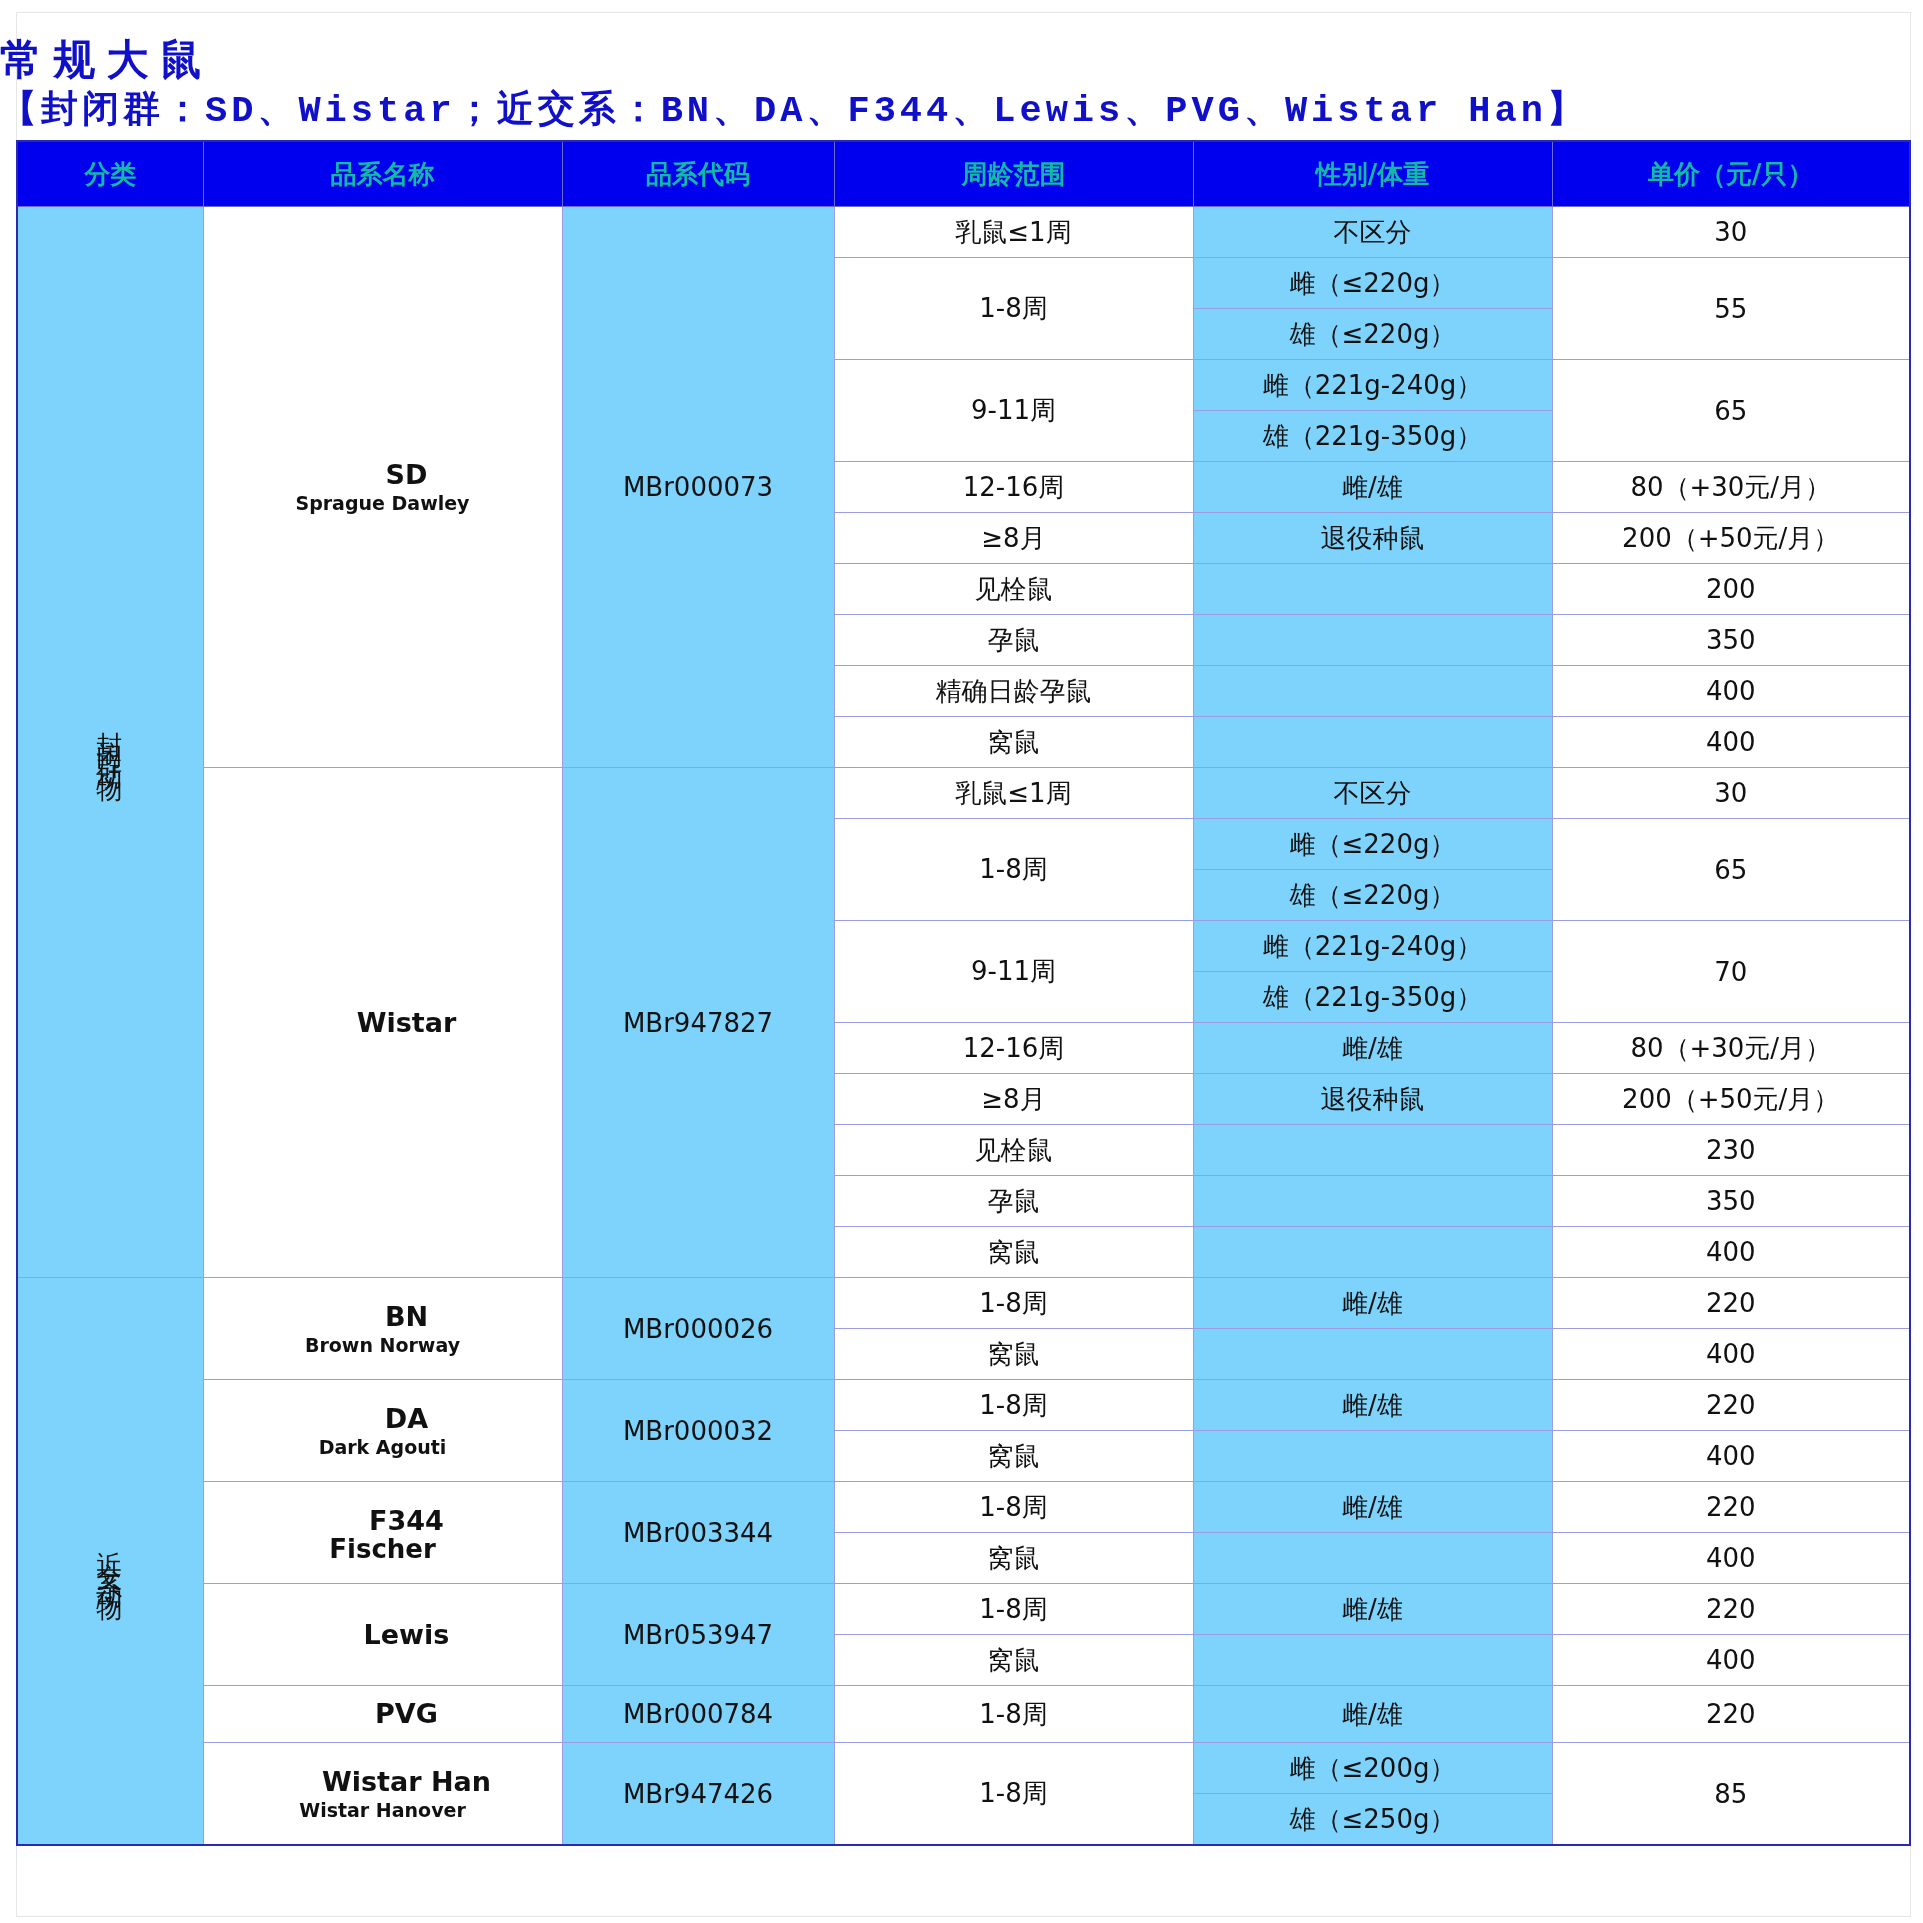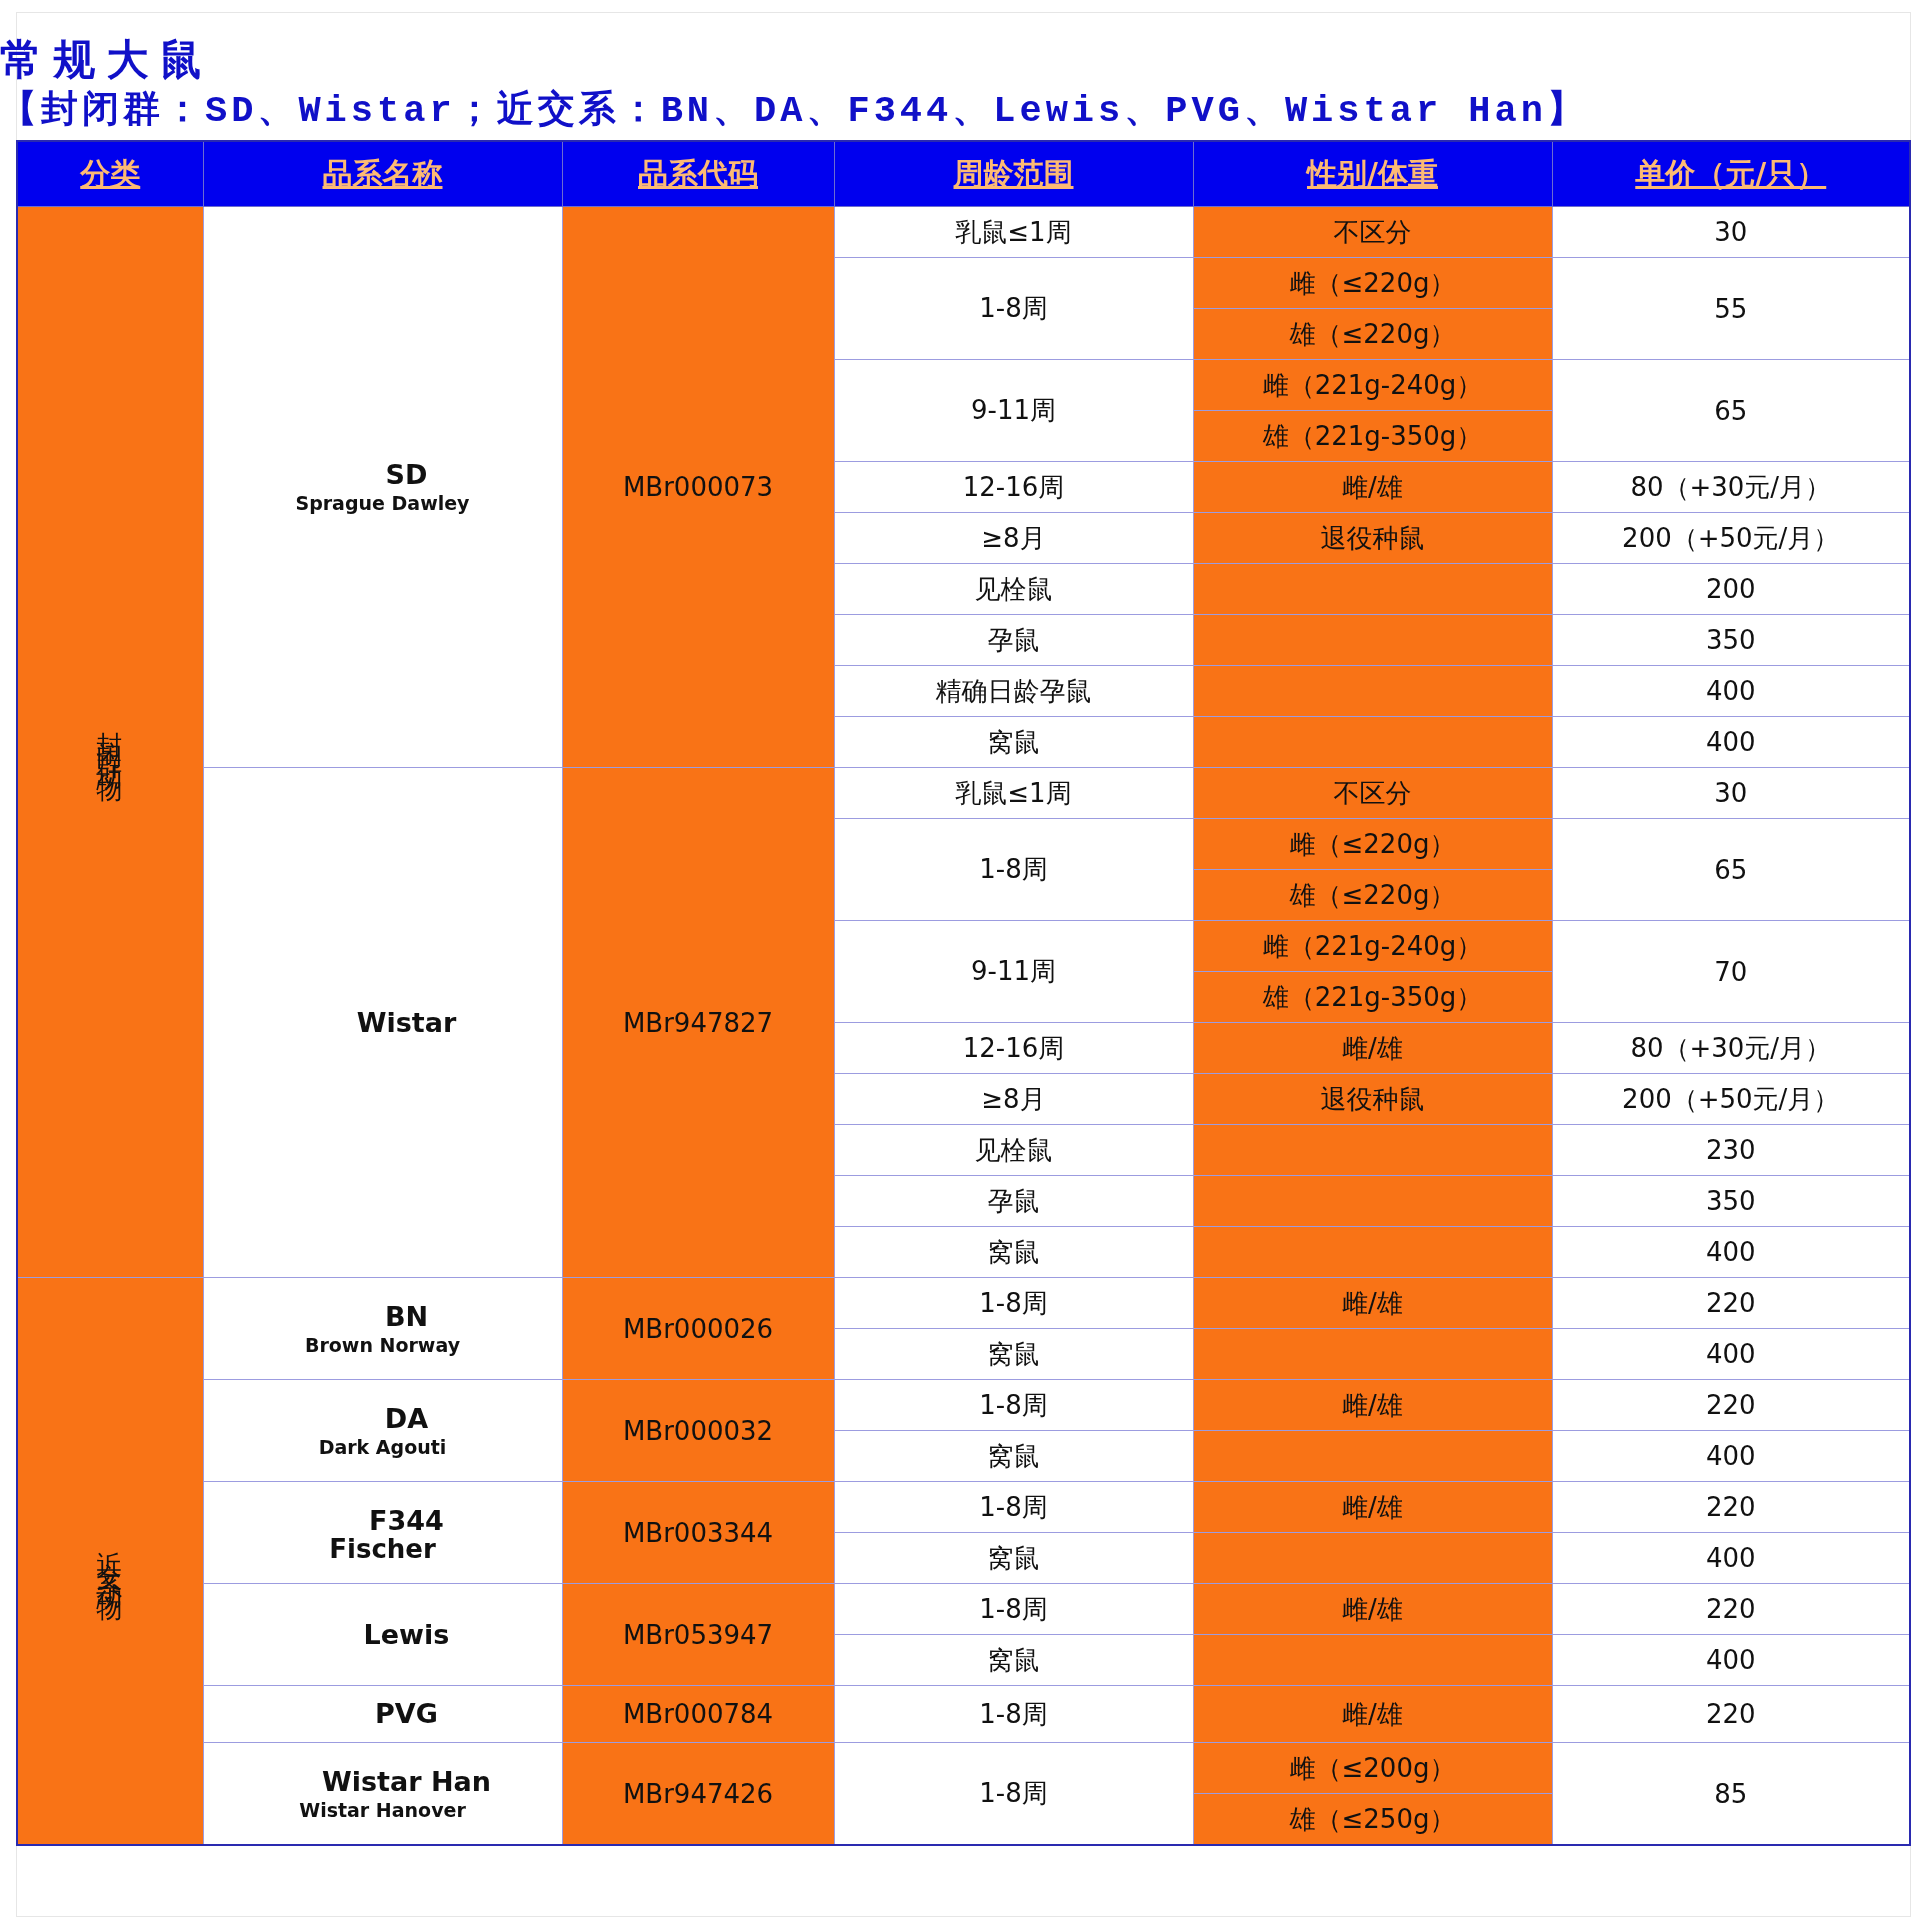--- a/index.html
+++ b/index.html
@@ -3,23 +3,23 @@
 <meta charset="utf-8">
 <style>
   html,body{margin:0;padding:0;background:#ffffff;}
   body{width:1923px;height:1923px;position:relative;overflow:hidden;font-family:"DejaVu Sans","Liberation Sans",sans-serif;}
   .frame{position:absolute;left:16px;top:12px;width:1893px;height:1903px;border:0.8px solid #e6e6e6;}
   .title{position:absolute;left:0;width:1923px;color:#1010c8;font-family:"DejaVu Serif","Liberation Serif",serif;font-weight:bold;}
   .title.main{top:32px;font-size:42px;letter-spacing:11.2px;}
   .title.sub{top:84px;font-size:37px;letter-spacing:4px;font-family:"Liberation Mono","DejaVu Sans Mono",monospace;}
   table{position:absolute;left:16px;top:140px;width:1893px;border-collapse:collapse;table-layout:fixed;}
   th,td{border:1.6px solid #9c9ce0;text-align:center;vertical-align:middle;padding:0;color:#111;font-size:26px;}
-  th{background:#0000ee;color:#fdba74;height:64px;font-weight:bold;font-size:30px;border-color:#6c6cd0;text-decoration:underline;}
+  th{background:#0000ee;color:#14b8a6;height:64px;font-weight:bold;font-size:26px;border-color:#6c6cd0;}
   td{height:50px;}
-  td.lav{background:#f97316;}
+  td.lav{background:#7dd3fc;}
   td.wh{background:#ffffff;}
   .cat{writing-mode:vertical-rl;text-orientation:upright;letter-spacing:11.2px;font-size:26px;}
   .strain-main{font-weight:bold;font-size:27px;display:block;line-height:32px;margin-left:48px;}
   .strain-sub{font-weight:bold;font-size:19px;display:block;line-height:24px;text-align:center;}
   .strain-sub.big{font-size:26px;}
   table{border:2.4px solid #2a2ab0;}
 </style>
 </head>
 <body>
 

